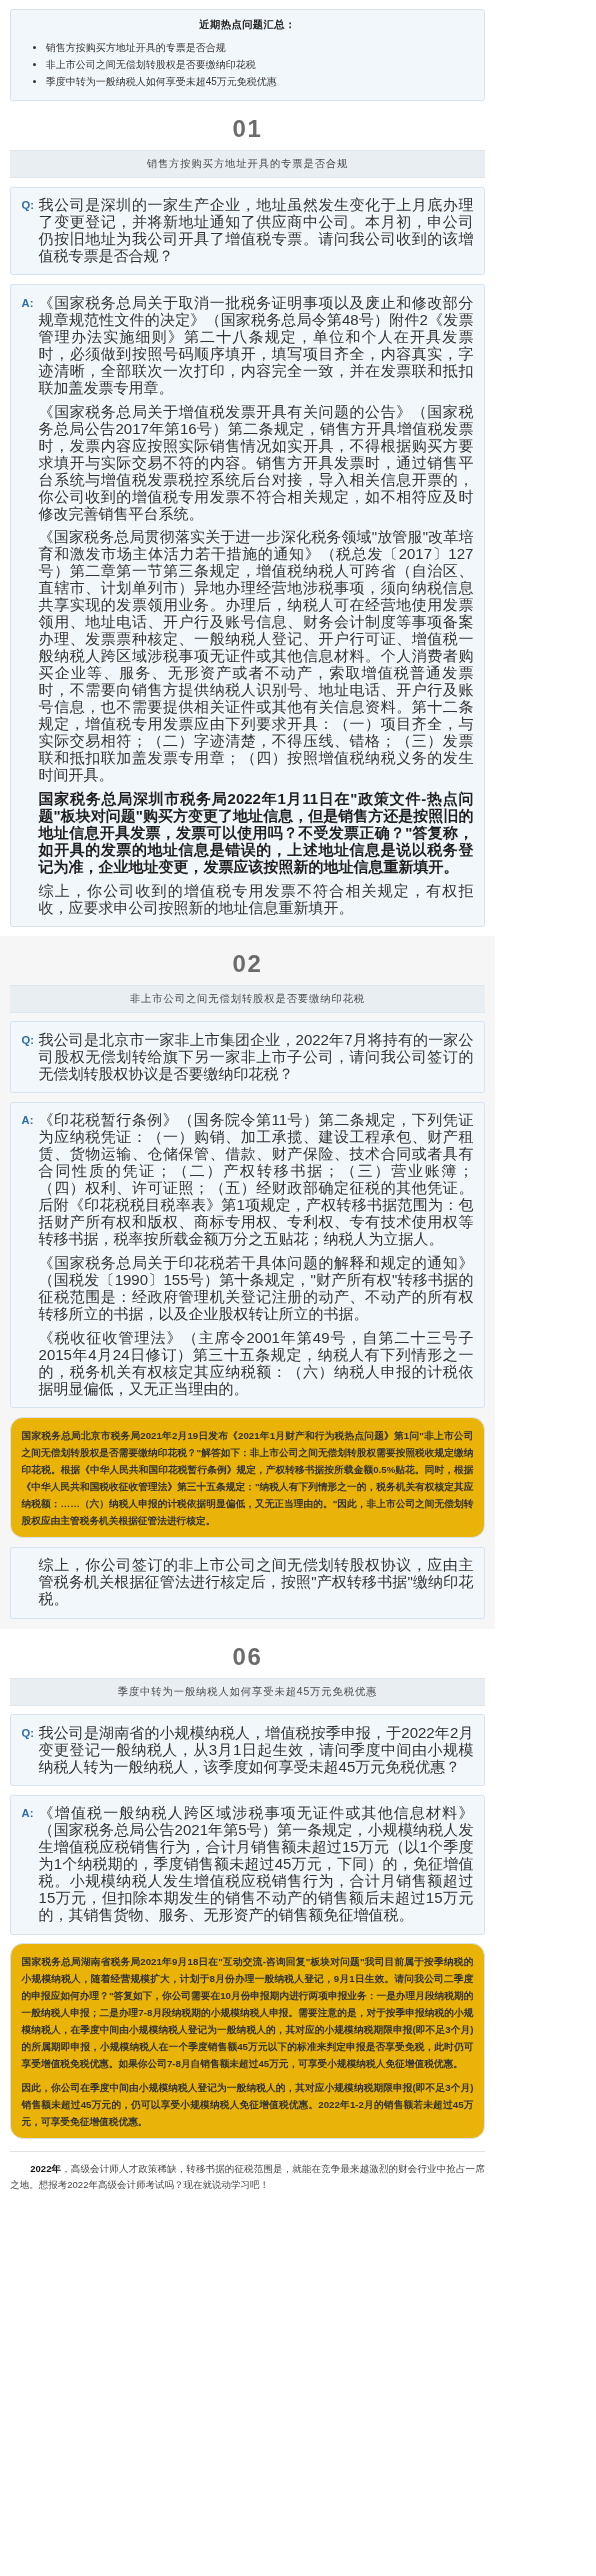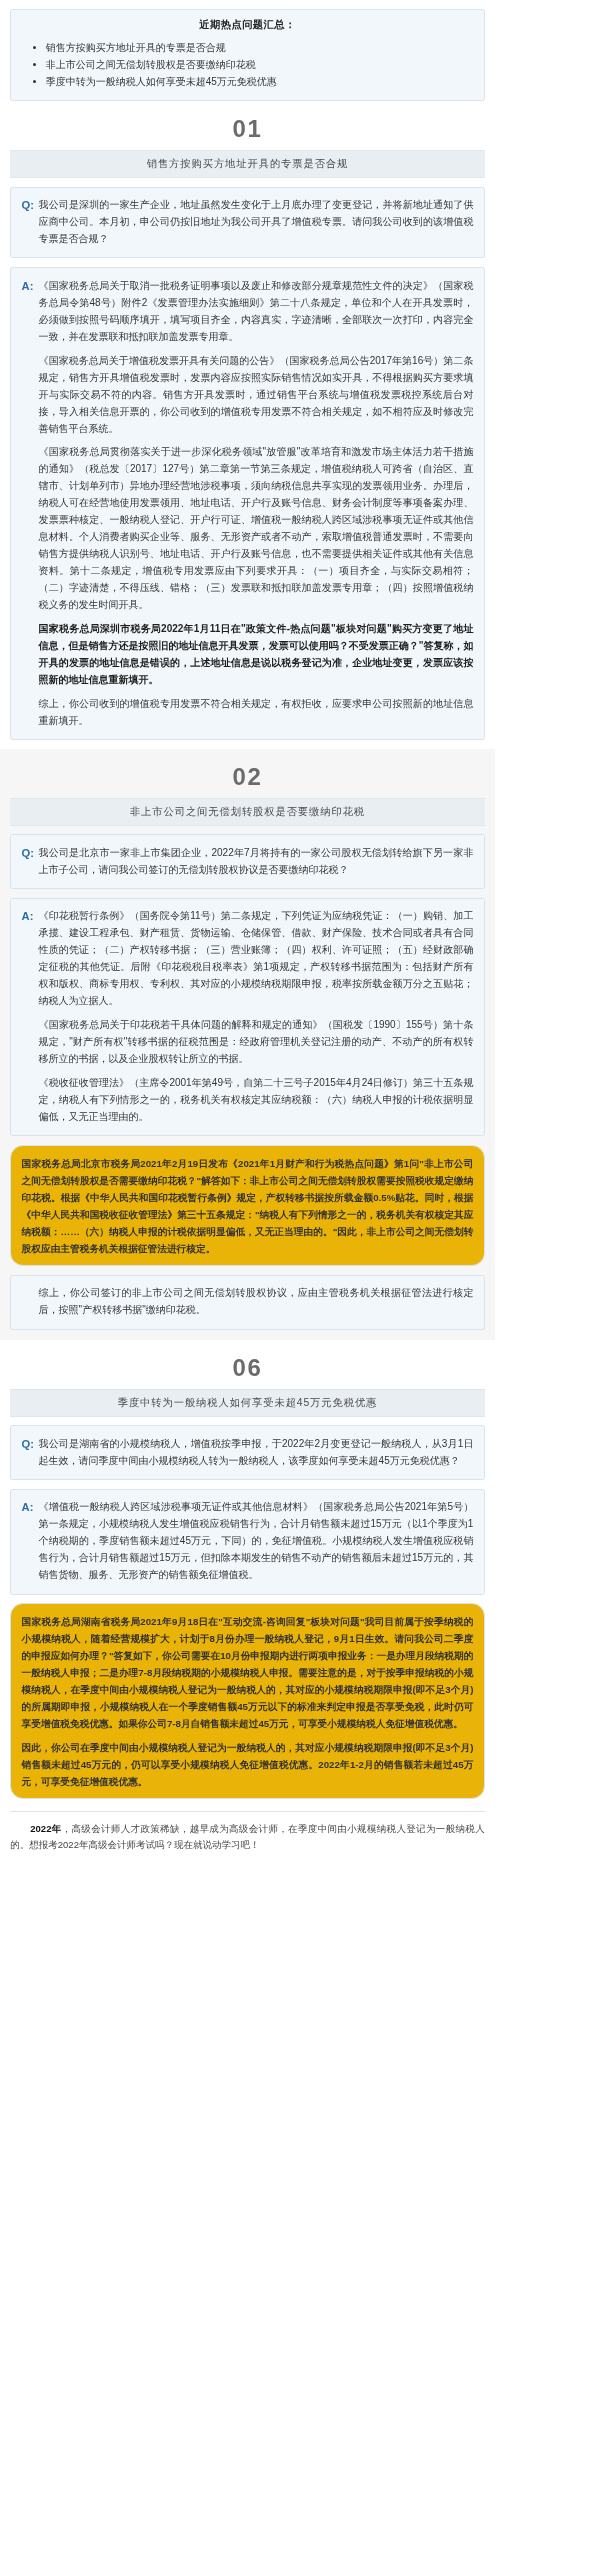--- a/index.html
+++ b/index.html
@@ -78,21 +78,21 @@
     font-size: 11.2px;
     font-weight: bold;
     color: #2e6da4;
     line-height: 17px;
     padding-top: 0.9px;
   }
   .qa-label.a { color: #2e6da4; }
   .qa-body { flex: 1 1 auto; }
   .qa-body p {
     margin: 0 0 6.9px 0;
-    font-size: 10px;
+    font-size: 15px;
     line-height: 17px;
     color: #333;
     text-align: justify;
   }
   .qa-body p:last-child { margin-bottom: 0; }
   .qa-body p.bold {
     font-weight: bold;
     color: #1f1f1f;
   }
   .plain-block {
@@ -181,21 +181,21 @@
           <div class="qa-label">Q:</div>
           <div class="qa-body">
             <p>我公司是北京市一家非上市集团企业，2022年7月将持有的一家公司股权无偿划转给旗下另一家非上市子公司，请问我公司签订的无偿划转股权协议是否要缴纳印花税？</p>
           </div>
         </div>
       </div>
       <div class="qa-box">
         <div class="qa-row">
           <div class="qa-label a">A:</div>
           <div class="qa-body">
-            <p>《印花税暂行条例》（国务院令第11号）第二条规定，下列凭证为应纳税凭证：（一）购销、加工承揽、建设工程承包、财产租赁、货物运输、仓储保管、借款、财产保险、技术合同或者具有合同性质的凭证；（二）产权转移书据；（三）营业账簿；（四）权利、许可证照；（五）经财政部确定征税的其他凭证。后附《印花税税目税率表》第1项规定，产权转移书据范围为：包括财产所有权和版权、商标专用权、专利权、其对应的小规模纳税期限申报，税率按所载金额万分之五贴花；纳税人为立据人。</p>
+            <p>《印花税暂行条例》（国务院令第11号）第二条规定，下列凭证为应纳税凭证：（一）购销、加工承揽、建设工程承包、财产租赁、货物运输、仓储保管、借款、财产保险、技术合同或者具有合同性质的凭证；（二）产权转移书据；（三）营业账簿；（四）权利、许可证照；（五）经财政部确定征税的其他凭证。后附《印花税税目税率表》第1项规定，产权转移书据范围为：包括财产所有权和版权、商标专用权、专利权、专有技术使用权等转移书据，税率按所载金额万分之五贴花；纳税人为立据人。</p>
             <p>《国家税务总局关于印花税若干具体问题的解释和规定的通知》（国税发〔1990〕155号）第十条规定，"财产所有权"转移书据的征税范围是：经政府管理机关登记注册的动产、不动产的所有权转移所立的书据，以及企业股权转让所立的书据。</p>
             <p>《税收征收管理法》（主席令2001年第49号，自第二十三号子2015年4月24日修订）第三十五条规定，纳税人有下列情形之一的，税务机关有权核定其应纳税额：（六）纳税人申报的计税依据明显偏低，又无正当理由的。</p>
           </div>
         </div>
       </div>
     </div>
     <div class="plain-block">
       <p>国家税务总局北京市税务局2021年2月19日发布《2021年1月财产和行为税热点问题》第1问"非上市公司之间无偿划转股权是否需要缴纳印花税？"解答如下：非上市公司之间无偿划转股权需要按照税收规定缴纳印花税。根据《中华人民共和国印花税暂行条例》规定，产权转移书据按所载金额0.5%贴花。同时，根据《中华人民共和国税收征收管理法》第三十五条规定："纳税人有下列情形之一的，税务机关有权核定其应纳税额：……（六）纳税人申报的计税依据明显偏低，又无正当理由的。"因此，非上市公司之间无偿划转股权应由主管税务机关根据征管法进行核定。</p>
     </div>
     <div class="qa-wrap">
@@ -232,17 +232,17 @@
         </div>
       </div>
     </div>
     <div class="plain-block">
       <p>国家税务总局湖南省税务局2021年9月18日在"互动交流-咨询回复"板块对问题"我司目前属于按季纳税的小规模纳税人，随着经营规模扩大，计划于8月份办理一般纳税人登记，9月1日生效。请问我公司二季度的申报应如何办理？"答复如下，你公司需要在10月份申报期内进行两项申报业务：一是办理月段纳税期的一般纳税人申报；二是办理7-8月段纳税期的小规模纳税人申报。需要注意的是，对于按季申报纳税的小规模纳税人，在季度中间由小规模纳税人登记为一般纳税人的，其对应的小规模纳税期限申报(即不足3个月)的所属期即申报，小规模纳税人在一个季度销售额45万元以下的标准来判定申报是否享受免税，此时仍可享受增值税免税优惠。如果你公司7-8月自销售额未超过45万元，可享受小规模纳税人免征增值税优惠。</p>
       <p>因此，你公司在季度中间由小规模纳税人登记为一般纳税人的，其对应小规模纳税期限申报(即不足3个月)销售额未超过45万元的，仍可以享受小规模纳税人免征增值税优惠。2022年1-2月的销售额若未超过45万元，可享受免征增值税优惠。</p>
     </div>
   </div>
 
   <div class="footer">
-    <b>2022年</b><span>，高级会计师人才政策稀缺，越早成为高级会计师，在季度中间由小规模纳税人登记为一般纳税人的。想报考2022年高级会计师考试吗？现在就说动学习吧！</span>
+    <b>2022年</b><span>，高级会计师人才政策稀缺，转移书据的征税范围是，就能在竞争最来越激烈的财会行业中抢占一席之地。想报考2022年高级会计师考试吗？现在就说动学习吧！</span>
   </div>
 
 </div>
 
 
 </body></html>

